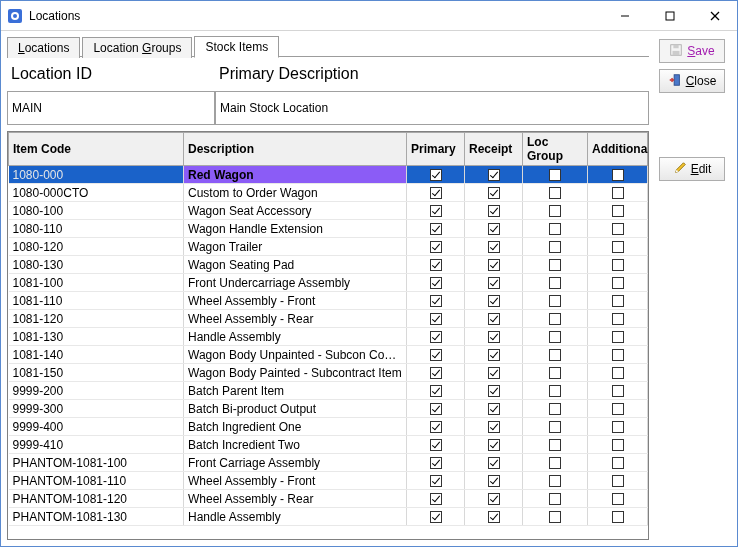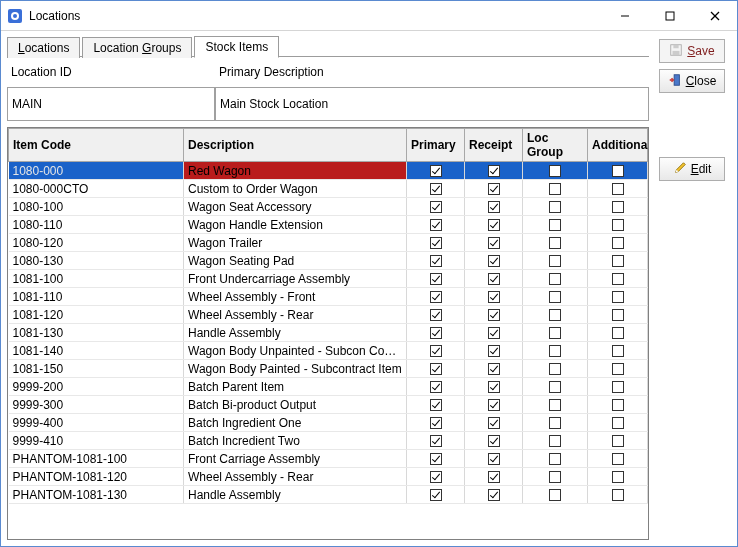--- a/index.html
+++ b/index.html
@@ -20,44 +20,44 @@
   .tabstrip { display:flex; height:22px; align-items:flex-end; position:relative; }
   .tab { padding: 3px 10px 3px 10px; border:1px solid #9c9c9c; border-bottom:none; background:#f4f4f4; margin-right:2px; font-size:12px; cursor:pointer; position:relative; top:1px;}
   .tab .ul { text-decoration: underline; }
   .tab.active { background:#fff; border-bottom:1px solid #fff; z-index:2;}
   .tabline { border-top:1px solid #9c9c9c; margin-top:-1px; }
 
   
   .loc-header { display:flex; gap:0; margin-top:6px;}
   .loc-col1 { width: 208px; }
   .loc-col2 { flex:1; }
-  .loc-label { font-size:12px; padding: 2px 4px; }
+  .loc-label { font-size:16px; padding: 2px 4px; }
   .loc-input { width:100%; height:34px; border:1px solid #a0a0a0; padding: 1px 4px; font-size:12px; background:#fff; }
 
   
   .grid-wrap { margin-top:6px; border:1px solid #808080; flex:1; overflow:hidden; display:flex; flex-direction:column; }
   table.grid { border-collapse: collapse; width:100%; table-layout:fixed; }
   table.grid th { background:#f0f0f0; border:1px solid #a8a8a8; font-weight:bold; text-align:left; padding:2px 4px; font-size:12px; height:20px; }
   table.grid td { border-right:1px solid #d8d8d8; border-bottom:1px solid #e8e8e8; padding:1px 4px; font-size:12px; height:18px; overflow:hidden; white-space:nowrap; text-overflow:ellipsis; }
   table.grid tr.selected td { background:#1a62c9; color:#e5e5e5; }
-  table.grid tr.selected td.desc-cell { background:#b91c1c; color:#000; }
+  table.grid tr.selected td.desc-cell { background:#8b5cf6; color:#000;font-weight:bold; }
   .chk-cell { text-align:center; }
   .chk { width:12px; height:12px; display:inline-block; border:1px solid #333; background:#fff; position:relative; vertical-align:middle;}
   .chk.checked::after { content:""; position:absolute; left:1px; top:2px; width:7px; height:3px; border-left:1.5px solid #000; border-bottom:1.5px solid #000; transform:rotate(-50deg); }
 
   .col-code { width: 175px; }
   .col-desc { width: auto; }
   .col-prim { width: 58px; }
   .col-recp { width: 58px; }
   .col-locg { width: 65px; }
   .col-addl { width: 60px; }
 
   
   .btn { width:66px; height:24px; border:1px solid #adadad; background:linear-gradient(#fdfdfd,#e8e8e8); display:flex; align-items:center; justify-content:center; gap:4px; font-size:12px; cursor:pointer; }
-  .btn.disabled { color:#7f1d1d; cursor:default; background:#f4f4f4;}
+  .btn.disabled { color:#a21caf; cursor:default; background:#f4f4f4;}
   .btn .ul { text-decoration: underline; }
   .btn svg { width:14px; height:14px; }
   .spacer-lg { height: 52px; }
 </style>
 </head>
 <body>
 
 <div class="window">
   <div class="titlebar">
     <span class="app-icon">
@@ -266,20 +266,28 @@
               </tr>
               <tr>
                 <td>PHANTOM-1081-100</td>
                 <td class="desc-cell">Front Carriage Assembly</td>
                 <td class="chk-cell"><span class="chk checked"></span></td>
                 <td class="chk-cell"><span class="chk checked"></span></td>
                 <td class="chk-cell"><span class="chk"></span></td>
                 <td class="chk-cell"><span class="chk"></span></td>
               </tr>
               <tr>
+                <td>PHANTOM-1081-110</td>
+                <td class="desc-cell">Wheel Assembly - Front</td>
+                <td class="chk-cell"><span class="chk checked"></span></td>
+                <td class="chk-cell"><span class="chk checked"></span></td>
+                <td class="chk-cell"><span class="chk"></span></td>
+                <td class="chk-cell"><span class="chk"></span></td>
+              </tr>
+              <tr>
                 <td>PHANTOM-1081-120</td>
                 <td class="desc-cell">Wheel Assembly - Rear</td>
                 <td class="chk-cell"><span class="chk checked"></span></td>
                 <td class="chk-cell"><span class="chk checked"></span></td>
                 <td class="chk-cell"><span class="chk"></span></td>
                 <td class="chk-cell"><span class="chk"></span></td>
               </tr>
               <tr>
                 <td>PHANTOM-1081-130</td>
                 <td class="desc-cell">Handle Assembly</td>

